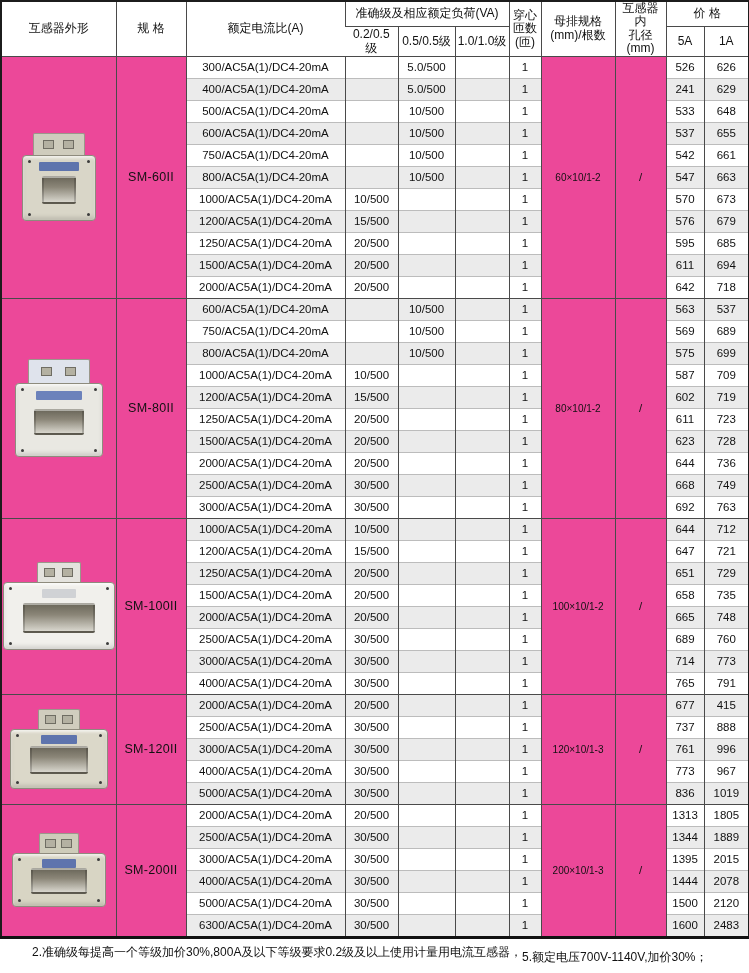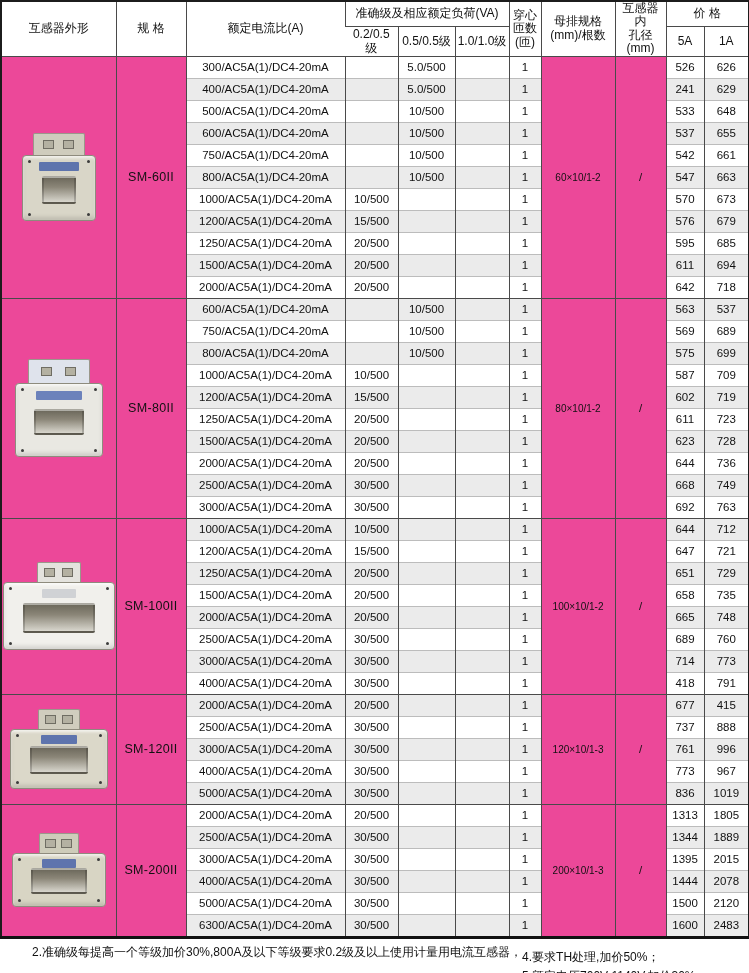--- a/index.html
+++ b/index.html
@@ -441,21 +441,21 @@
         <td class="turns-cell">1</td>
         <td class="price-cell">714</td>
         <td class="price-cell">773</td>
       </tr>
       <tr>
         <td class="ratio-cell">4000/AC5A(1)/DC4-20mA</td>
         <td class="acc-cell">30/500</td>
         <td class="acc-cell"></td>
         <td class="acc-cell"></td>
         <td class="turns-cell">1</td>
-        <td class="price-cell">418</td>
+        <td class="price-cell">765</td>
         <td class="price-cell">791</td>
       </tr>
       <tr class="stripe block-start">
         <td class="img-cell merged" rowspan="5">
           <div class="ct-wrap">
             <div class="ct-top" style="width: 42px; height: 20px; background: rgb(208, 205, 190);">
               <div class="ct-term"></div>
               <div class="ct-term"></div>
             </div>
             <div class="ct-body" style="width: 98px; height: 60px; background: rgb(219, 216, 201);">
@@ -590,17 +590,16 @@
       </tr>
     </tbody>
 </table>
 
 <div class="notes">
   <div class="notes-left">
     <div class="note-line nl-indent">2.准确级每提高一个等级加价30%,800A及以下等级要求0.2级及以上使用计量用电流互感器，</div>
 
   </div>
   <div class="notes-right">
-    <div class="note-line">4.要求TH处理,加价50%；</div>
     <div class="note-line">5.额定电压700V-1140V,加价30%；</div>
 
   </div>
 </div>
 
 </body></html>

